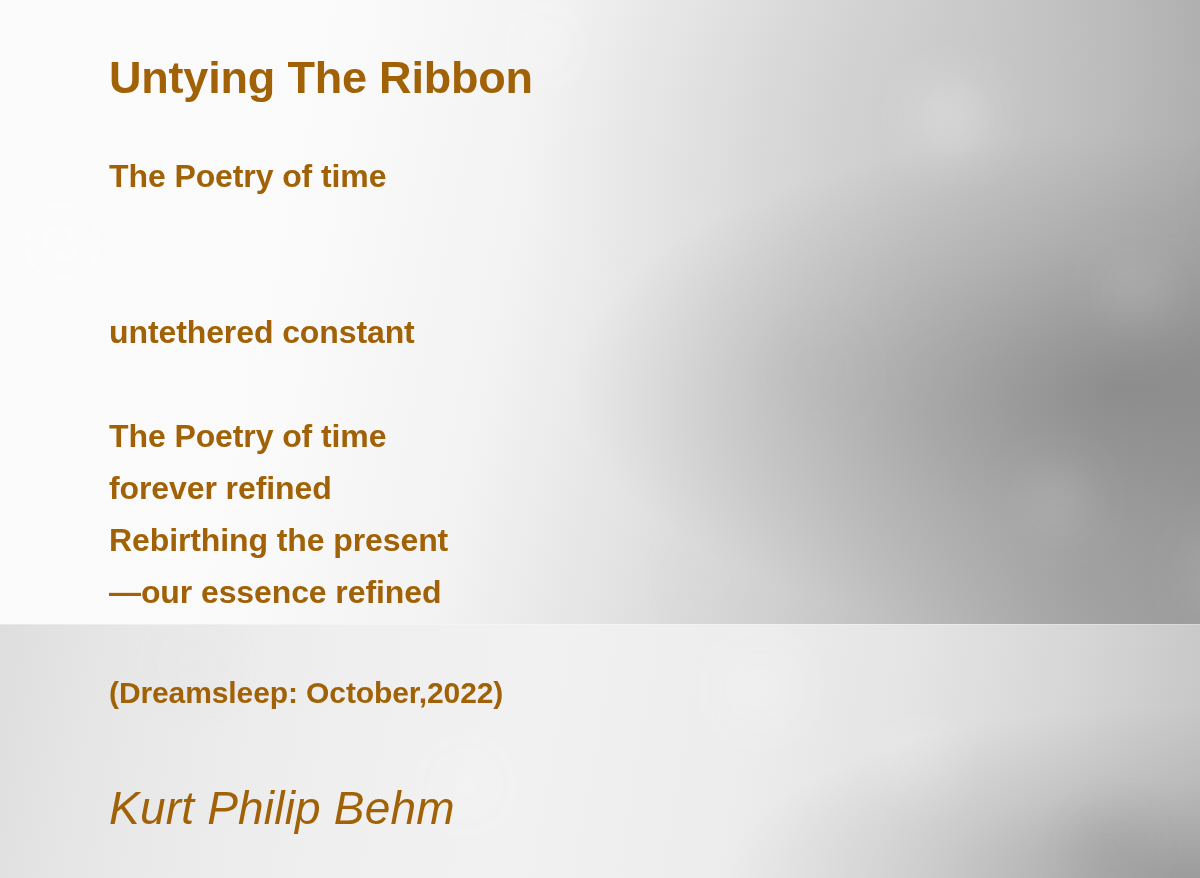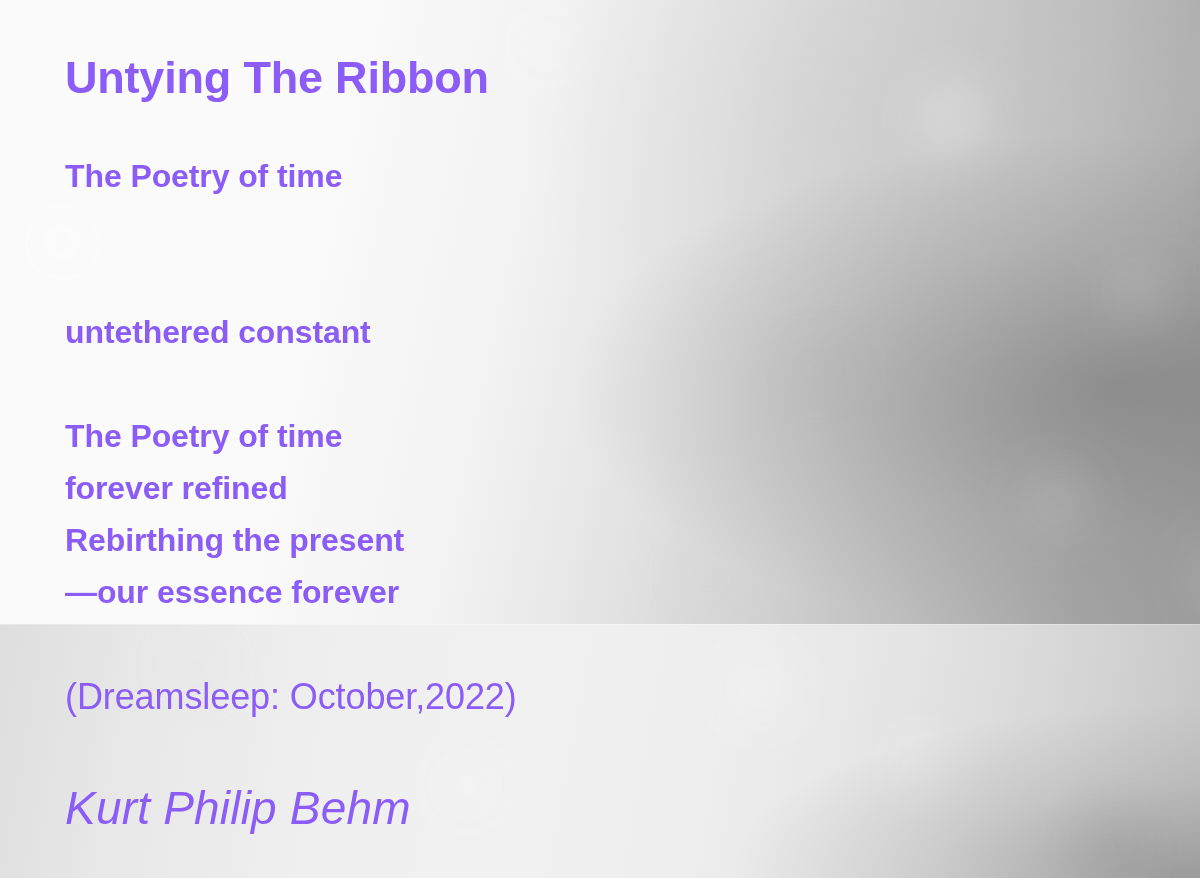--- a/index.html
+++ b/index.html
@@ -77,38 +77,39 @@
     position: absolute;
     left: 0; top: 624px;
     width: 1200px; height: 1px;
     background: rgba(255,255,255,0.30);
   }
 
   
   #poem-text {
     position: absolute;
     inset: 0;
-    color: #8b5cf6;
+    color: #a16207;
+    margin-left: 44px;
   }
   .tx { position: absolute; left: 65px; white-space: pre; }
 
   #poem-title {
     top: 52px;
     font-size: 45px;
     font-weight: bold;
     letter-spacing: -0.2px;
   }
   .poem-line {
     font-size: 32px;
     font-weight: bold;
     letter-spacing: -0.1px;
   }
   #poem-attribution {
-    font-size: 36px;
-    font-weight: normal;
+    font-size: 30px;
+    font-weight: bold;
     top: 676px;
     letter-spacing: -0.1px;
   }
   #poem-author {
     font-size: 46px;
     font-weight: normal;
     font-style: italic;
     top: 781px;
     letter-spacing: 0.2px;
   }
@@ -131,19 +132,19 @@
   <div id="poem-text">
 
     <div class="tx" id="poem-title">Untying The Ribbon</div>
 
     <div class="tx poem-line" style="top:158px">The Poetry of time</div>
     <div class="tx poem-line" style="top:314px">untethered constant</div>
 
     <div class="tx poem-line" style="top:418px">The Poetry of time</div>
     <div class="tx poem-line" style="top:470px">forever refined</div>
     <div class="tx poem-line" style="top:522px">Rebirthing the present</div>
-    <div class="tx poem-line" style="top:574px">—our essence forever</div>
+    <div class="tx poem-line" style="top:574px">—our essence refined</div>
 
     <div class="tx" id="poem-attribution">(Dreamsleep: October,2022)</div>
 
     <div class="tx" id="poem-author">Kurt Philip Behm</div>
   </div>
 </div>
 
 </body></html>

